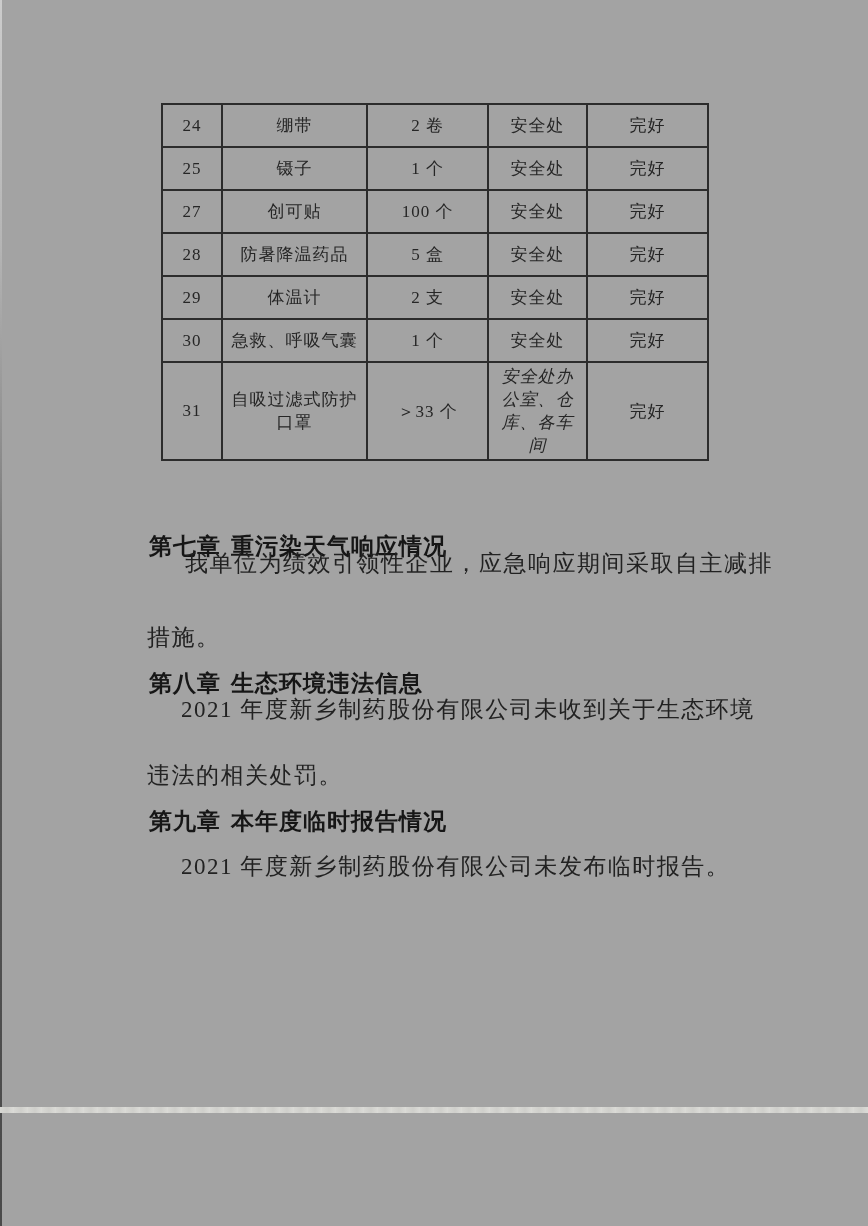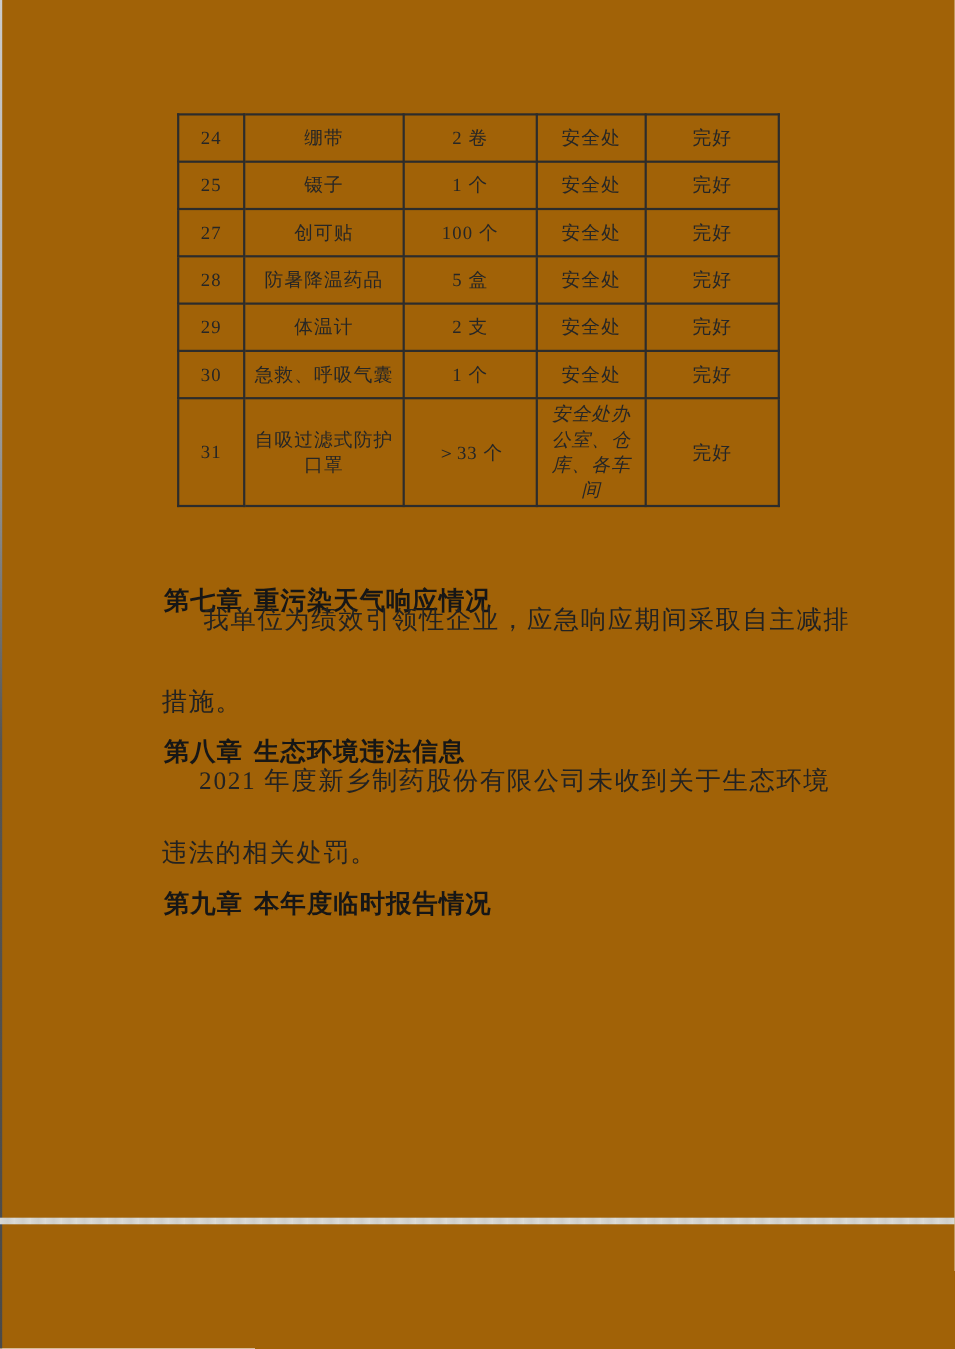--- a/index.html
+++ b/index.html
@@ -8,21 +8,21 @@
     width: 868px;
     height: 1226px;
     background: #ffffff;
     overflow: hidden;
     font-family: "Liberation Serif", "DejaVu Serif", serif;
   }
   .canvas {
     position: relative;
     width: 868px;
     height: 1226px;
-    background: #a16207;
+    background: #a3a3a3;
   }
   
   .left-edge {
     position: absolute;
     left: 0; top: 0;
     width: 2px; height: 1226px;
     background: linear-gradient(to bottom, #cccccc 0%, #b5b5b5 20%, #8a8a8a 38%, #555555 55%, #4a4a4a 100%);
   }
   .page-break {
     position: absolute;
@@ -141,16 +141,17 @@
 
   <div class="t-line heading" style="left:126px; top:531px;"><span>第七章</span><span class="ch-gap"></span><span>重污染天气响应情况</span></div>
   <div class="t-line body-text" style="left:162px; top:548px;">我单位为绩效引领性企业，应急响应期间采取自主减排</div>
   <div class="t-line body-text" style="left:124px; top:622px;">措施。</div>
 
   <div class="t-line heading" style="left:126px; top:668px;"><span>第八章</span><span class="ch-gap"></span><span>生态环境违法信息</span></div>
   <div class="t-line body-text" style="left:158px; top:694px;">2021 年度新乡制药股份有限公司未收到关于生态环境</div>
   <div class="t-line body-text" style="left:124px; top:760px;">违法的相关处罚。</div>
 
   <div class="t-line heading" style="left:126px; top:806px;"><span>第九章</span><span class="ch-gap"></span><span>本年度临时报告情况</span></div>
+  <div class="t-line body-text" style="left:158px; top:851px;">2021 年度新乡制药股份有限公司未发布临时报告。</div>
 
   <div class="page-break"></div>
 
 </div>
 
 </body></html>

